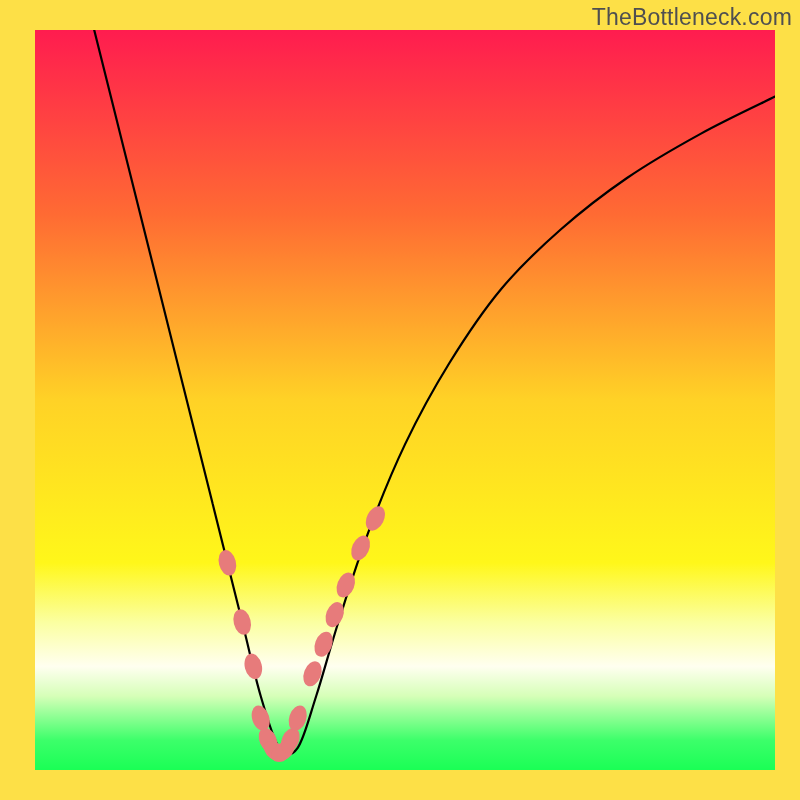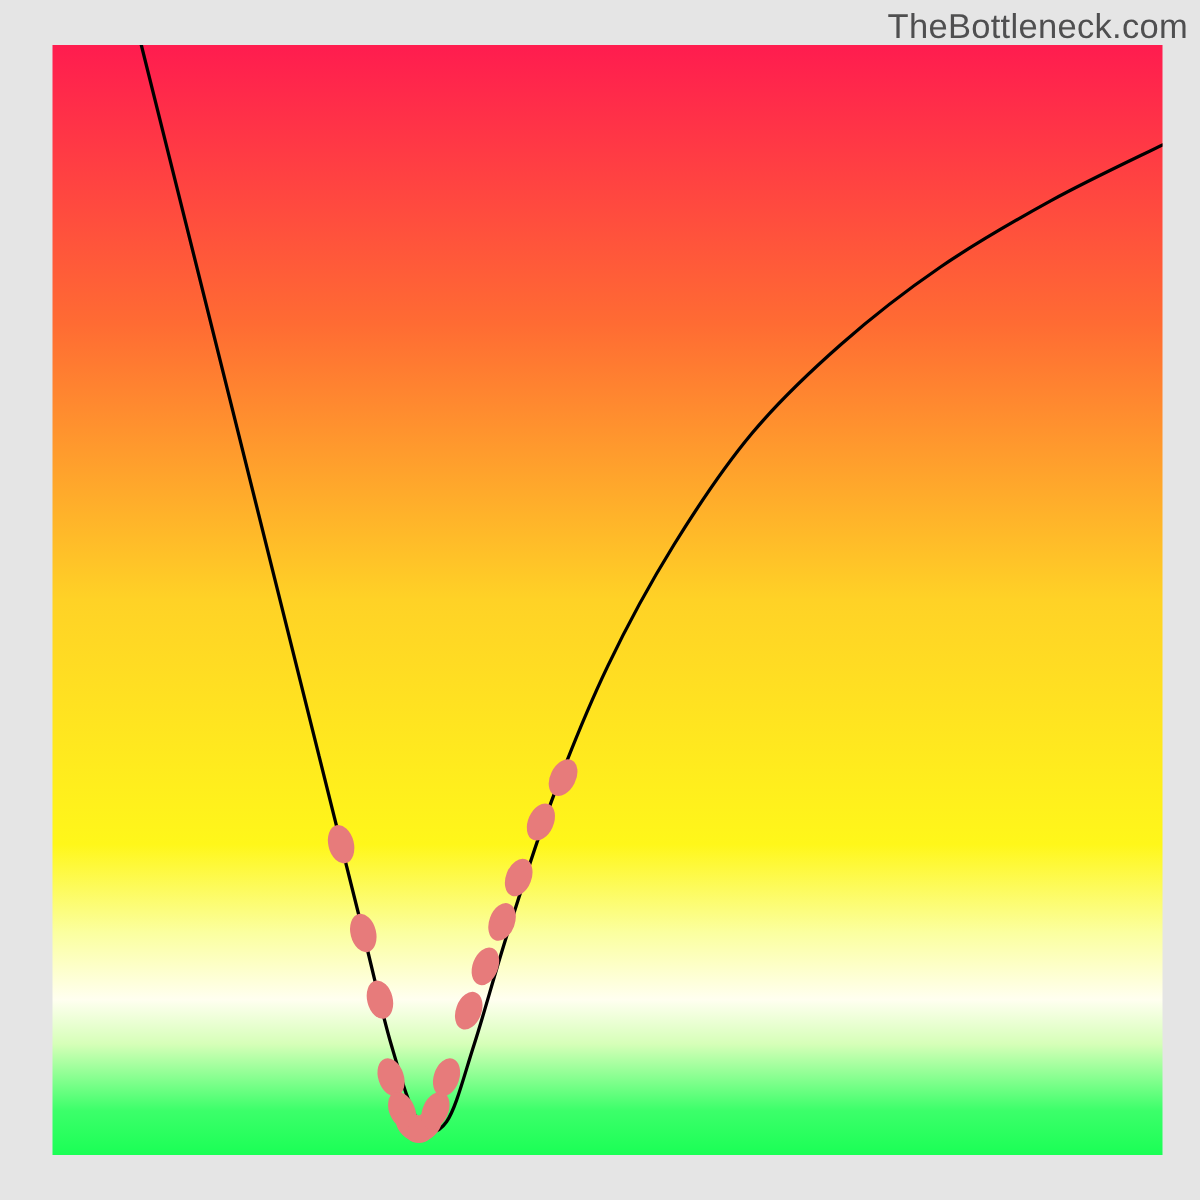--- a/index.html
+++ b/index.html
@@ -8,21 +8,21 @@
     width: 800px;
     height: 800px;
     overflow: hidden;
     font-family: Arial, Helvetica, sans-serif;
     background: #000;
   }
   .frame {
     width: 800px;
     height: 800px;
     position: relative;
-    background: #e5e5e5;
+    background: #fde047;
   }
   .watermark {
     position: absolute;
     top: 4px;
     right: 8px;
     color: #4f4f50;
     font-size: 23px;
     font-weight: 400;
     letter-spacing: 0.2px;
     z-index: 50;

